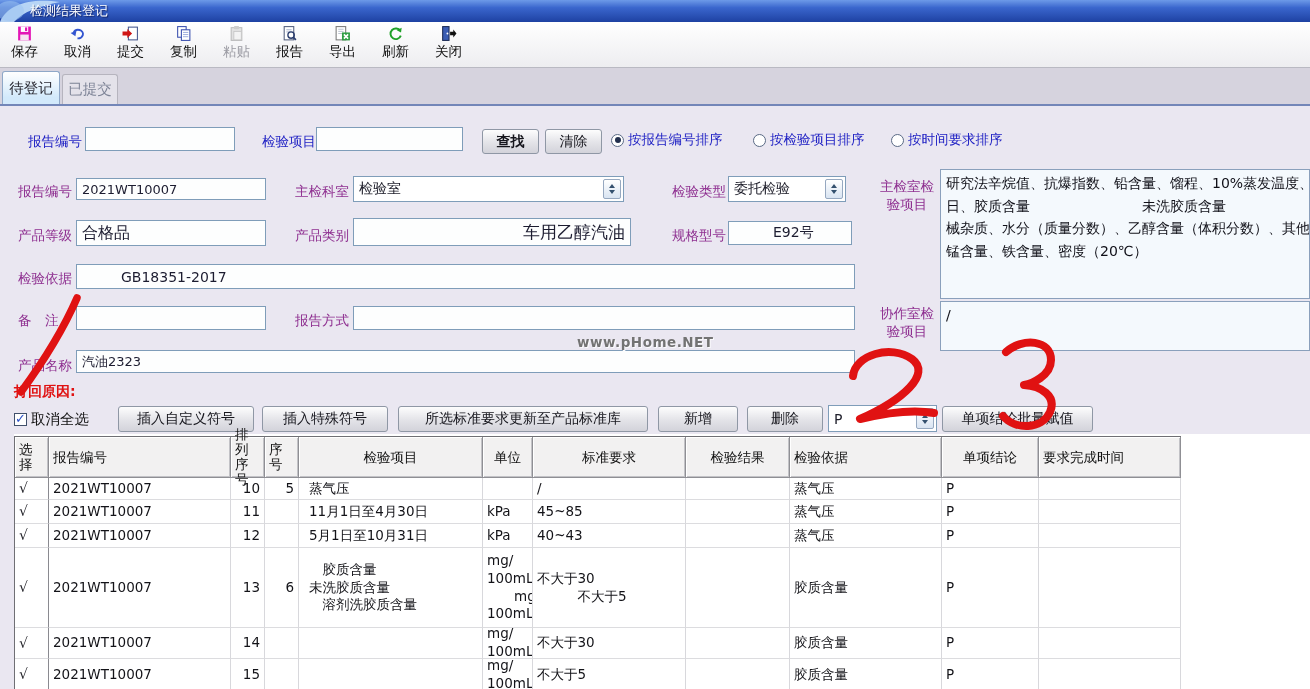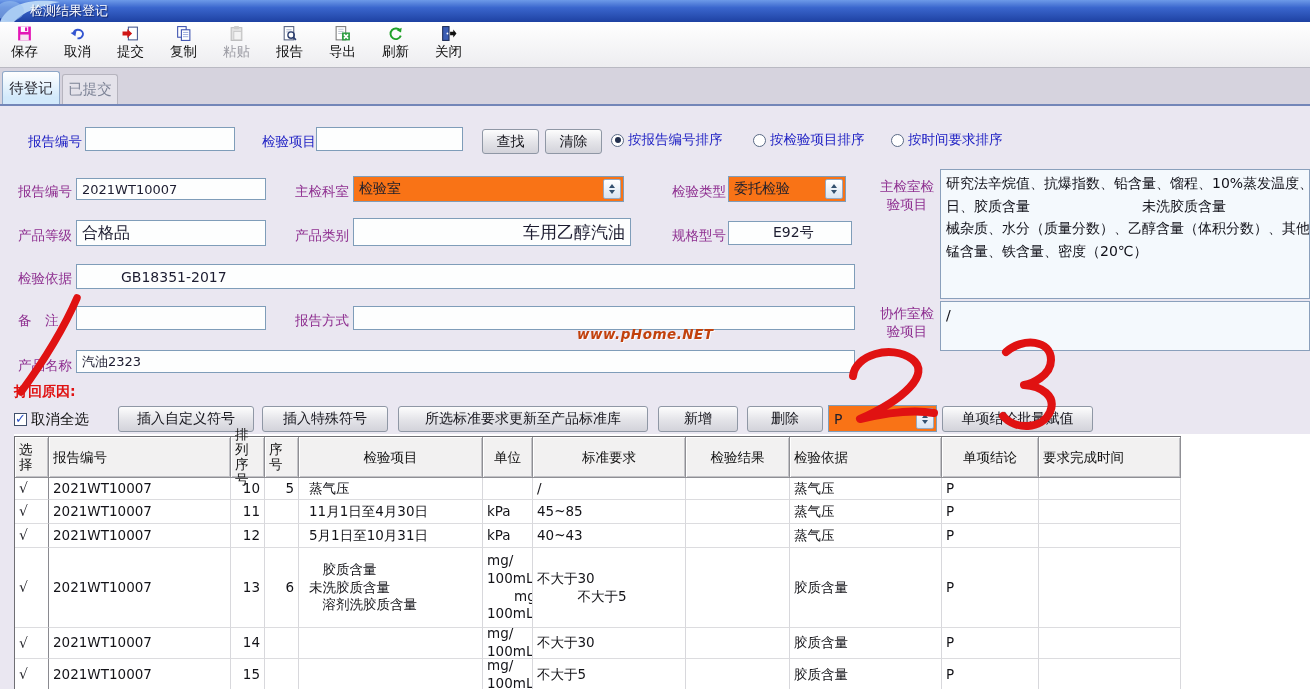--- a/index.html
+++ b/index.html
@@ -37,21 +37,21 @@
   .lbl.blue{color:#2022c4;}
   .lbl.purple{color:#8e2f90;}
   .lbl.red{color:#e01212;font-weight:bold;font-size:14px;}
   .inp{position:absolute;box-sizing:border-box;border:1px solid #7f9db9;background:#fdfefe;
     font-family:inherit;font-size:13px;color:#1c1c30;padding:1px 5px;outline:none;}
   .area{position:absolute;box-sizing:border-box;border:1px solid #8aa0bc;background:#f4f9fd;
     font-size:14px;color:#101018;padding:2px 5px;white-space:pre;overflow:hidden;line-height:1.62;}
   .btn{position:absolute;box-sizing:border-box;display:flex;align-items:center;justify-content:center;
     background:linear-gradient(180deg,#fdfdfd,#e3e3e8 55%,#d3d3da);border:1px solid #8f97a5;
     border-radius:3px;font-size:14px;color:#15151c;font-family:inherit;cursor:default;}
-  .combo{position:absolute;box-sizing:border-box;border:1px solid #7f9db9;background:#f97316;}
+  .combo{position:absolute;box-sizing:border-box;border:1px solid #7f9db9;background:#ffffff;}
   .combo .val{position:absolute;left:5px;top:50%;transform:translateY(-50%);font-size:14px;color:#20202c;}
   .combo .spin{position:absolute;right:2px;top:2px;bottom:2px;width:16px;
     border:1px solid #96a8c0;border-radius:2px;background:linear-gradient(180deg,#ffffff,#d9e4f2);
     display:flex;flex-direction:column;align-items:center;justify-content:center;gap:2px;}
   .tri-up{width:0;height:0;border-left:3.5px solid transparent;border-right:3.5px solid transparent;border-bottom:4px solid #33506e;}
   .tri-dn{width:0;height:0;border-left:3.5px solid transparent;border-right:3.5px solid transparent;border-top:4px solid #33506e;}
   .radio{position:absolute;display:flex;align-items:center;gap:4px;font-size:13.5px;color:#2022c4;}
   .radio .dot{width:11px;height:11px;border-radius:50%;border:1px solid #5a6a85;background:#fff;position:relative;}
   .radio.selected .dot::after{content:"";position:absolute;left:2.5px;top:2.5px;width:6px;height:6px;border-radius:50%;background:#23304e;}
   .checkbox{width:13px;height:13px;box-sizing:border-box;border:1px solid #41506b;background:#fff;position:relative;}
@@ -68,22 +68,22 @@
   .th{box-sizing:border-box;height:41px;background:#f2f1f1;border-right:1px solid #8f8f94;border-bottom:1px solid #8f8f94;
     box-shadow:inset 1px 1px 0 #ffffff, inset -1px -1px 0 #c2c2c6;
     font-size:13.5px;color:#111;display:flex;align-items:center;padding:0 4px;white-space:pre-line;line-height:1.1;}
   .g-row{display:flex;}
   .td{box-sizing:border-box;border-right:1px solid #d8d8dc;border-bottom:1px solid #dcdcdf;
     font-size:13.5px;color:#131318;display:flex;align-items:center;padding:0 4px;white-space:pre;line-height:1.3;overflow:hidden;}
   .td.c0{border-right:1px solid #8a8a90;font-size:14px;color:#26262c;}
   .td.c4{padding-left:10px;}
 
   
-  .watermark{position:absolute;left:577px;top:326px;font-size:13.5px;font-weight:bold;color:#c2410c;
-    text-shadow:1px 1px 0 #fbfbfd;letter-spacing:.5px;font-style:italic;}
+  .watermark{position:absolute;left:577px;top:334px;font-size:13.5px;font-weight:bold;color:#737373;
+    text-shadow:1px 1px 0 #fbfbfd;letter-spacing:.5px;}
   .annotations{position:absolute;left:0;top:0;width:1310px;height:689px;pointer-events:none;z-index:60;}
 </style>
 </head>
 <body>
 
 <div class="app">
 
   <div class="titlebar">
     <svg class="swoosh" width="120" height="22">
       <path d="M0,22 C8,4 30,-2 60,2 C40,6 22,12 14,22 Z" fill="#bdd9f7" opacity="0.95"></path>
@@ -169,21 +169,21 @@
 
   <div class="tabstrip">
     <div class="tab active">待登记</div>
     <div class="tab inactive">已提交</div>
   </div>
 
   <span class="lbl blue" style="left:28px;top:133px;">报告编号</span>
   <input class="inp" style="left: 85px; top: 127px; width: 150px; height: 24px;" value="">
   <span class="lbl blue" style="left:262px;top:133px;">检验项目</span>
   <input class="inp" style="left: 316px; top: 127px; width: 147px; height: 24px;" value="">
-  <div class="btn" style="left:482px;top:129px;width:57px;height:25px;">查找</div>
+  <div class="btn" style="left:482px;top:129px;width:57px;height:25px;font-weight:bold;">查找</div>
   <div class="btn" style="left:545px;top:129px;width:57px;height:25px;">清除</div>
   <div class="radio selected" style="left:611px;top:131px;">
     <span class="dot"></span>
       <span>按报告编号排序</span>
   </div>
   <div class="radio" style="left:753px;top:131px;">
     <span class="dot"></span>
       <span>按检验项目排序</span>
   </div>
   <div class="radio" style="left:891px;top:131px;">

